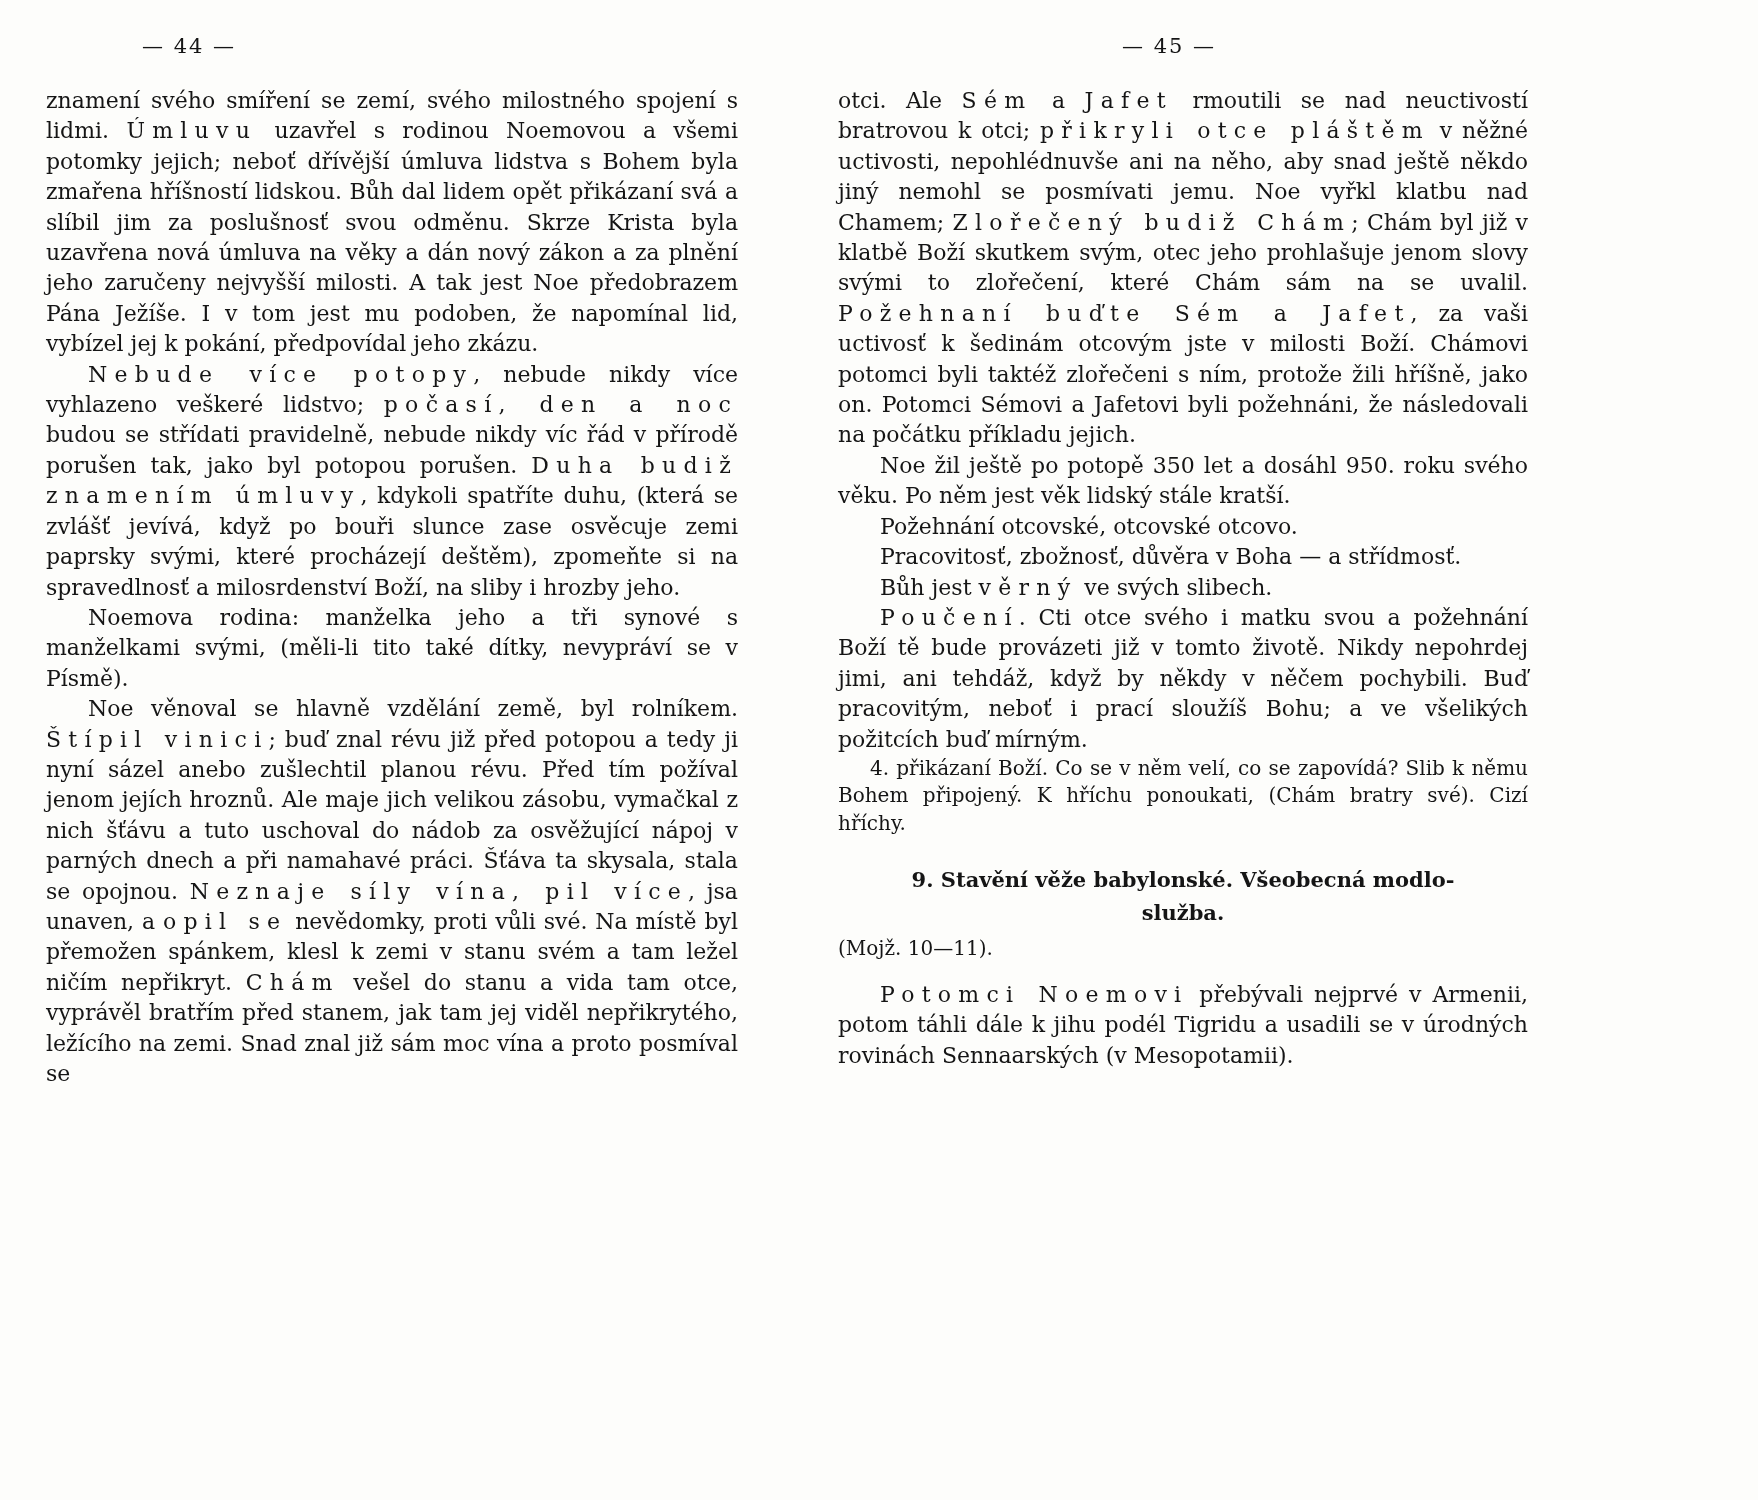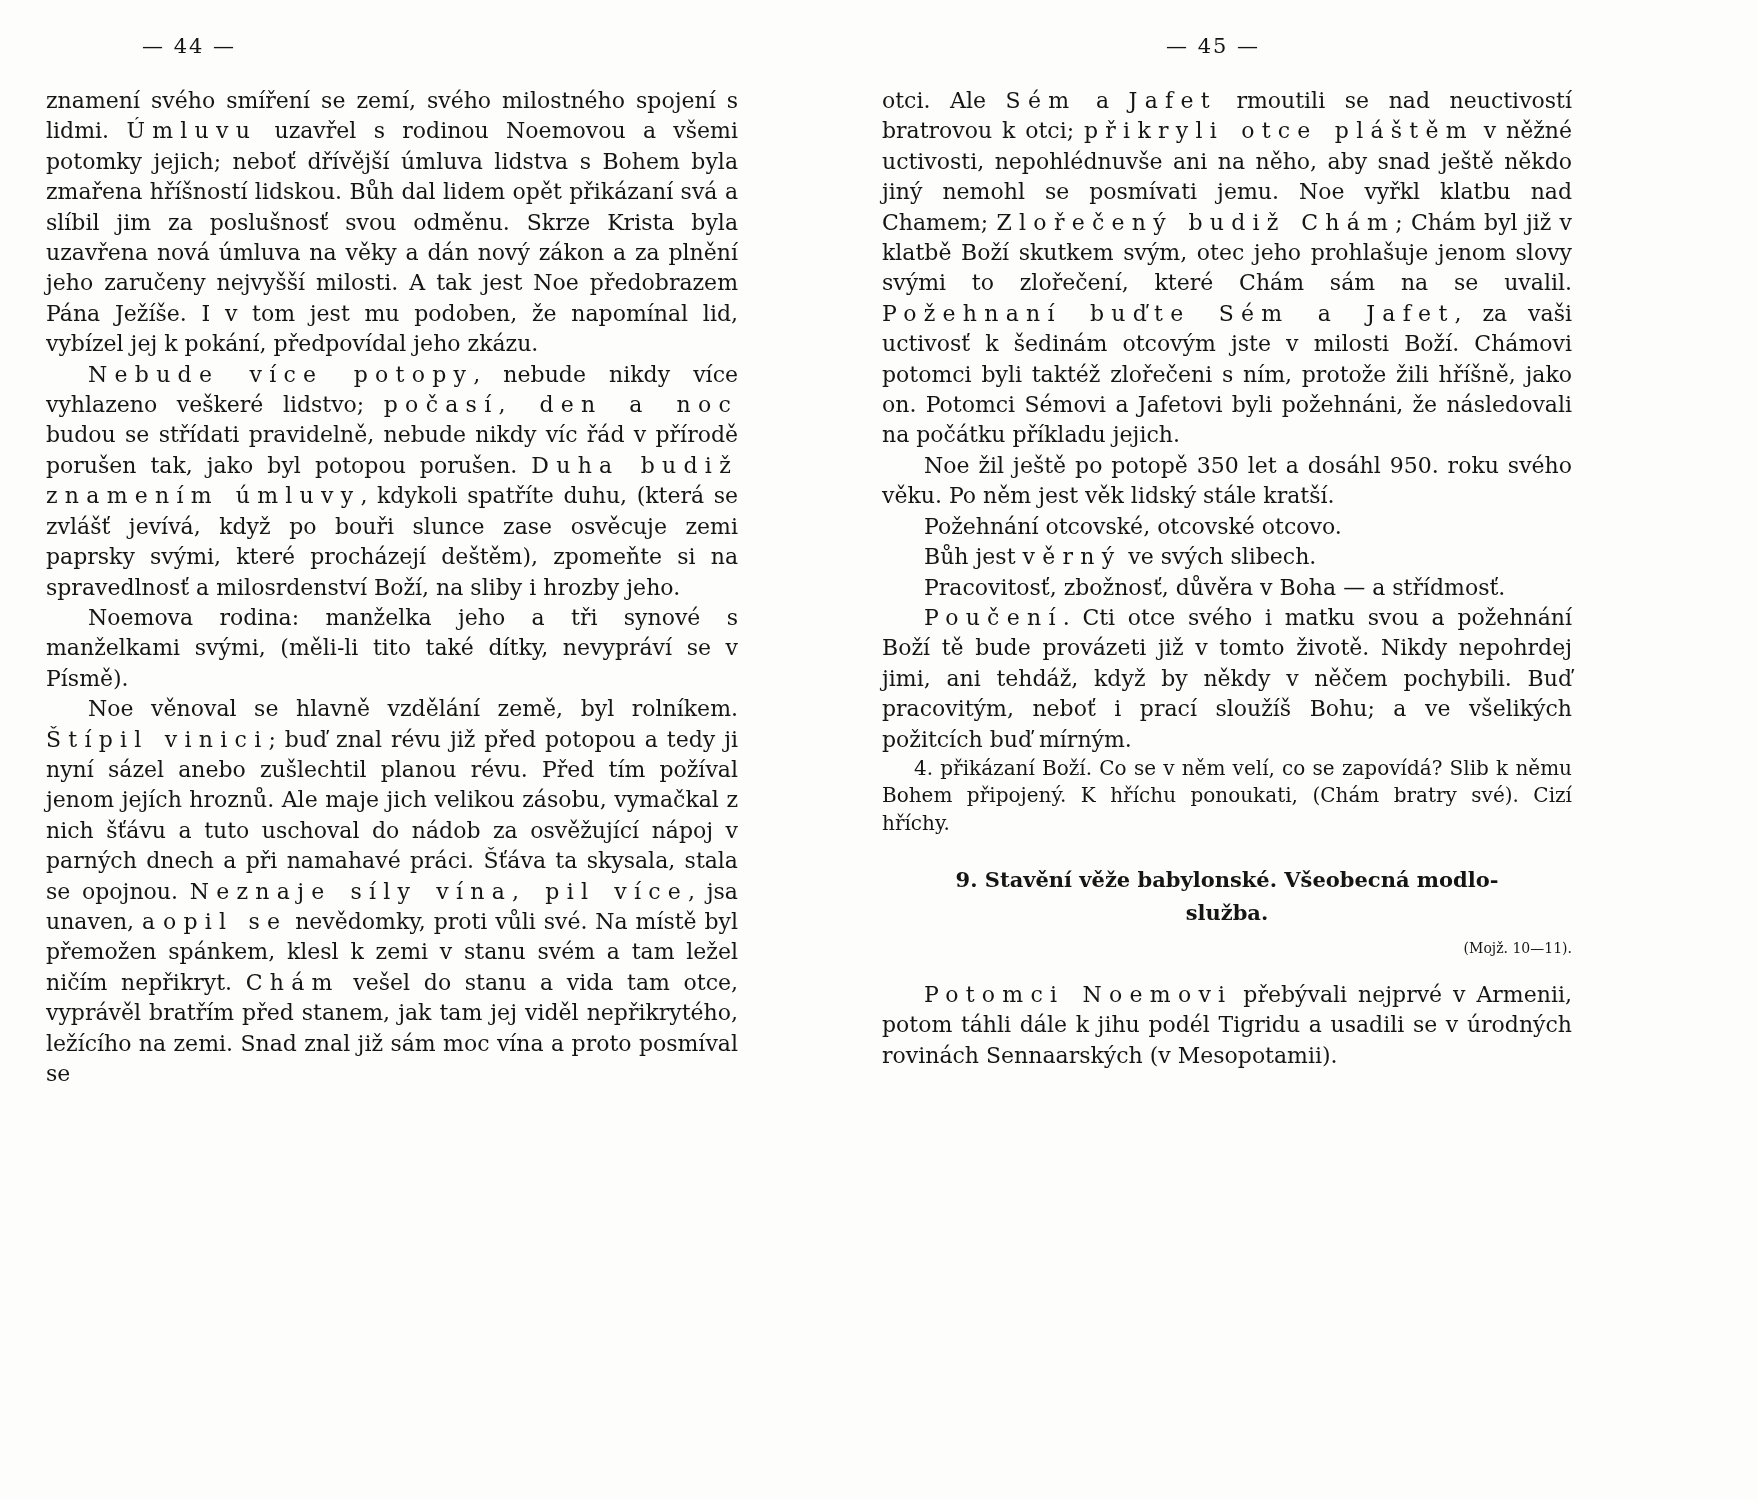--- a/index.html
+++ b/index.html
@@ -7,21 +7,21 @@
     width: 1758px;
     height: 1500px;
     position: relative;
     overflow: hidden;
     background: #fdfdfb;
     color: #151515;
     font-family: "DejaVu Serif", "Liberation Serif", serif;
   }
   .page { position: absolute; top: 0; height: 1388px; }
   #page-left  { left: 46px;  width: 692px; }
-  #page-right { left: 882px; width: 690px; }
+  #page-right { left: 838px; width: 690px; }
 
   .page-num {
     margin-top: 34px;
     font-size: 21px;
     letter-spacing: 2px;
     height: 26px;
   }
   #page-left  .page-num { padding-left: 96px; }
   #page-right .page-num { padding-left: 284px; }
 
@@ -45,22 +45,22 @@
   .heading {
     margin-top: 26px !important;
     font-weight: bold;
     font-size: 21px;
     line-height: 33px;
     text-align: center;
     text-indent: 0;
   }
   .reference {
     margin: 4px 0 16px 0 !important;
-    font-size: 14px;
-    text-align: right;
+    font-size: 20px;
+    text-align: left;
     text-indent: 0;
   }
 </style>
 </head>
 <body style="background: rgb(253, 253, 251); color: rgb(21, 21, 21);">
 
 <div class="page" id="page-left">
   <div class="page-num">— 44 —</div>
   <div class="page-body">
       <p class="paragraph"><span>znamení svého smíření se zemí, svého milostného spojení s lidmi. </span><span class="sp">Úmluvu</span><span> uzavřel s rodinou Noemovou a všemi potomky jejich; neboť dřívější úmluva lidstva s Bohem byla zmařena hříšností lidskou. Bůh dal lidem opět přikázaní svá a slíbil jim za poslušnosť svou odměnu. Skrze Krista byla uzavřena nová úmluva na věky a dán nový zákon a za plnění jeho zaručeny nejvyšší milosti. A tak jest Noe předobrazem Pána Ježíše. I v tom jest mu podoben, že napomínal lid, vybízel jej k pokání, předpovídal jeho zkázu.</span></p>
@@ -69,21 +69,21 @@
       <p class="paragraph indent"><span>Noe věnoval se hlavně vzdělání země, byl rolníkem. </span><span class="sp">Štípil vinici</span><span>; buď znal révu již před potopou a tedy ji nyní sázel anebo zušlechtil planou révu. Před tím požíval jenom jejích hroznů. Ale maje jich velikou zásobu, vymačkal z nich šťávu a tuto uschoval do nádob za osvěžující nápoj v parných dnech a při namahavé práci. Šťáva ta skysala, stala se opojnou. </span><span class="sp">Neznaje síly vína, pil více</span><span>, jsa unaven, a </span><span class="sp">opil se</span><span> nevědomky, proti vůli své. Na místě byl přemožen spánkem, klesl k zemi v stanu svém a tam ležel ničím nepřikryt. </span><span class="sp">Chám</span><span> vešel do stanu a vida tam otce, vyprávěl bratřím před stanem, jak tam jej viděl nepřikrytého, ležícího na zemi. Snad znal již sám moc vína a proto posmíval se</span></p>
     </div>
 </div>
 
 <div class="page" id="page-right">
   <div class="page-num">— 45 —</div>
   <div class="page-body">
       <p class="paragraph"><span>otci. Ale </span><span class="sp">Sém</span><span> a </span><span class="sp">Jafet</span><span> rmoutili se nad neuctivostí bratrovou k otci; </span><span class="sp">přikryli otce pláštěm</span><span> v něžné uctivosti, nepohlédnuvše ani na něho, aby snad ještě někdo jiný nemohl se posmívati jemu. Noe vyřkl klatbu nad Chamem; </span><span class="sp">Zlořečený budiž Chám</span><span>; Chám byl již v klatbě Boží skutkem svým, otec jeho prohlašuje jenom slovy svými to zlořečení, které Chám sám na se uvalil. </span><span class="sp">Požehnaní buďte Sém a Jafet</span><span>, za vaši uctivosť k šedinám otcovým jste v milosti Boží. Chámovi potomci byli taktéž zlořečeni s ním, protože žili hříšně, jako on. Potomci Sémovi a Jafetovi byli požehnáni, že následovali na počátku příkladu jejich.</span></p>
       <p class="paragraph indent"><span>Noe žil ještě po potopě 350 let a dosáhl 950. roku svého věku. Po něm jest věk lidský stále kratší.</span></p>
       <p class="paragraph indent"><span>Požehnání otcovské, otcovské otcovo.</span></p>
+      <p class="paragraph indent"><span>Pracovitosť, zbožnosť, důvěra v Boha — a střídmosť.</span></p>
       <p class="paragraph indent"><span>Bůh jest </span><span class="sp">věrný</span><span> ve svých slibech.</span></p>
-      <p class="paragraph indent"><span>Pracovitosť, zbožnosť, důvěra v Boha — a střídmosť.</span></p>
       <p class="paragraph indent"><span class="sp">Poučení</span><span>. Cti otce svého i matku svou a požehnání Boží tě bude provázeti již v tomto životě. Nikdy nepohrdej jimi, ani tehdáž, když by někdy v něčem pochybili. Buď pracovitým, neboť i prací sloužíš Bohu; a ve všelikých požitcích buď mírným.</span></p>
       <p class="note"><span>4. přikázaní Boží. Co se v něm velí, co se zapovídá? Slib k němu Bohem připojený. K hříchu ponoukati, (Chám bratry své). Cizí hříchy.</span></p>
       <p class="heading"><span>9. Stavění věže babylonské. Všeobecná modlo-</span><br><span>služba.</span></p>
       <p class="reference"><span>(Mojž. 10—11).</span></p>
       <p class="paragraph indent"><span class="sp">Potomci Noemovi</span><span> přebývali nejprvé v Armenii, potom táhli dále k jihu podél Tigridu a usadili se v úrodných rovinách Sennaarských (v Mesopotamii).</span></p>
     </div>
 </div>
 
 </body></html>

